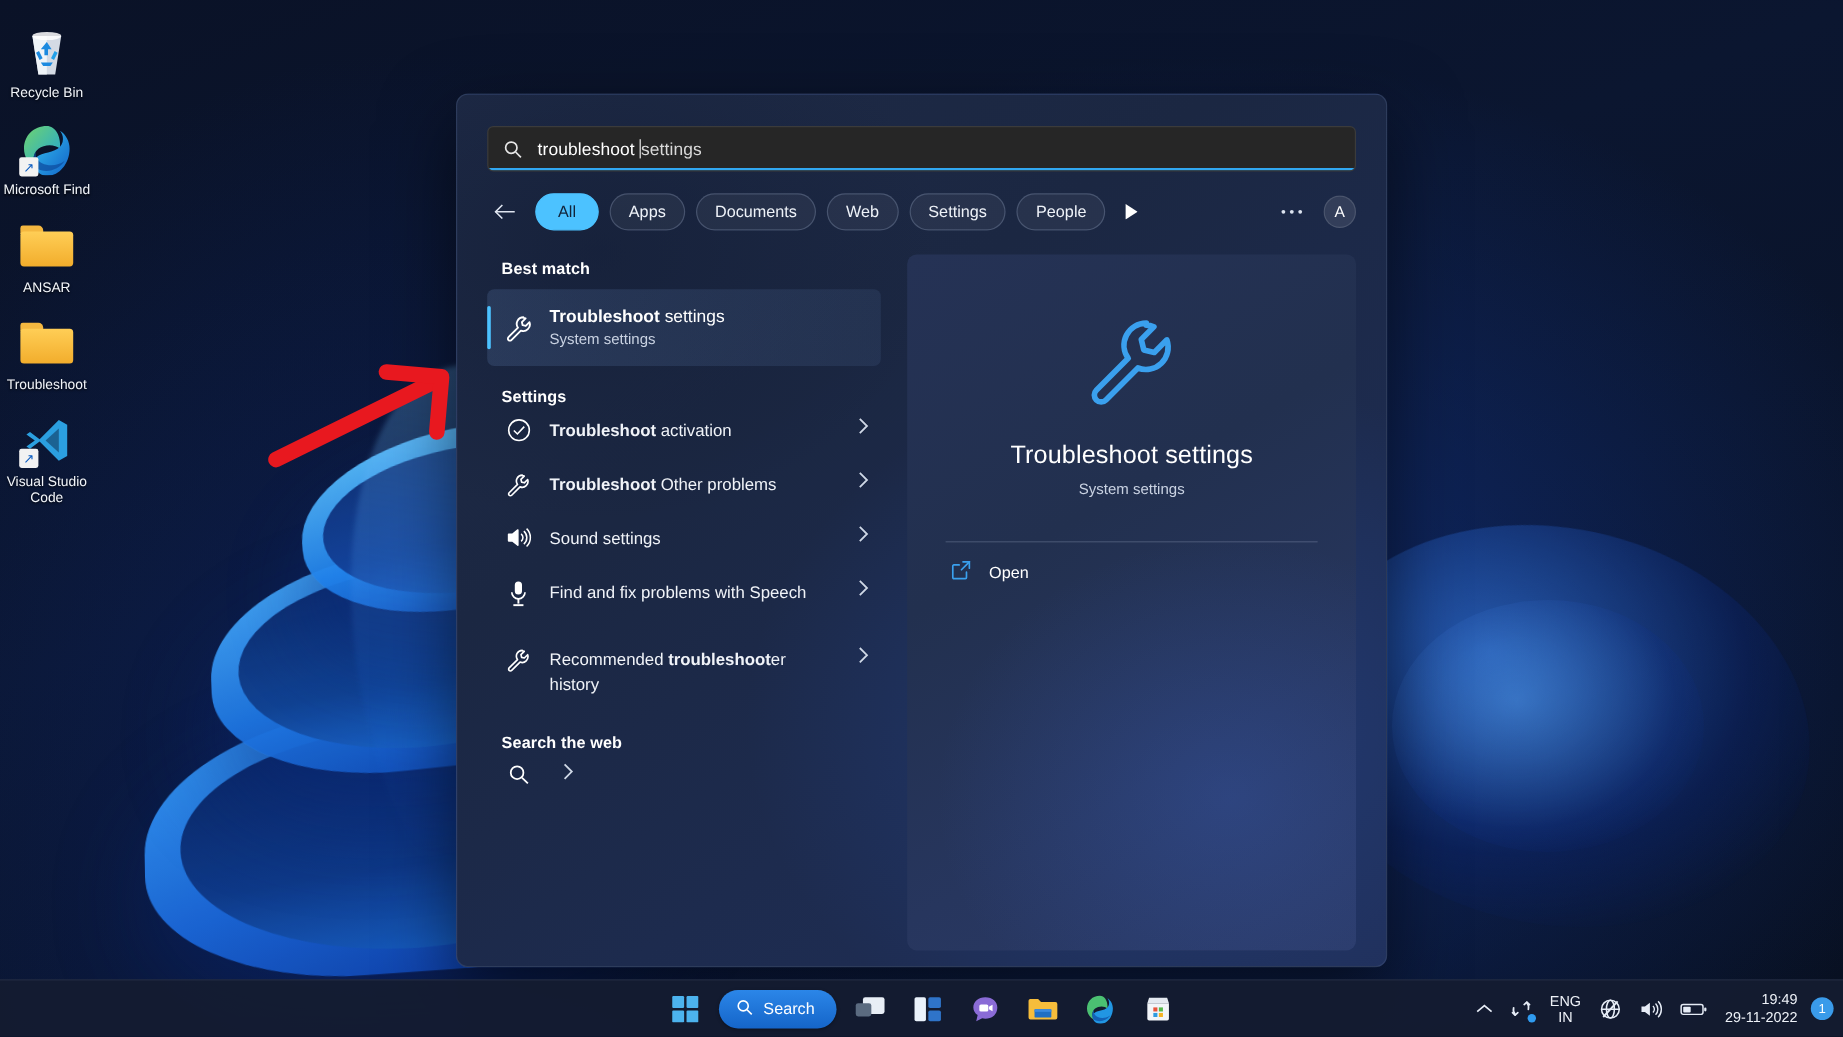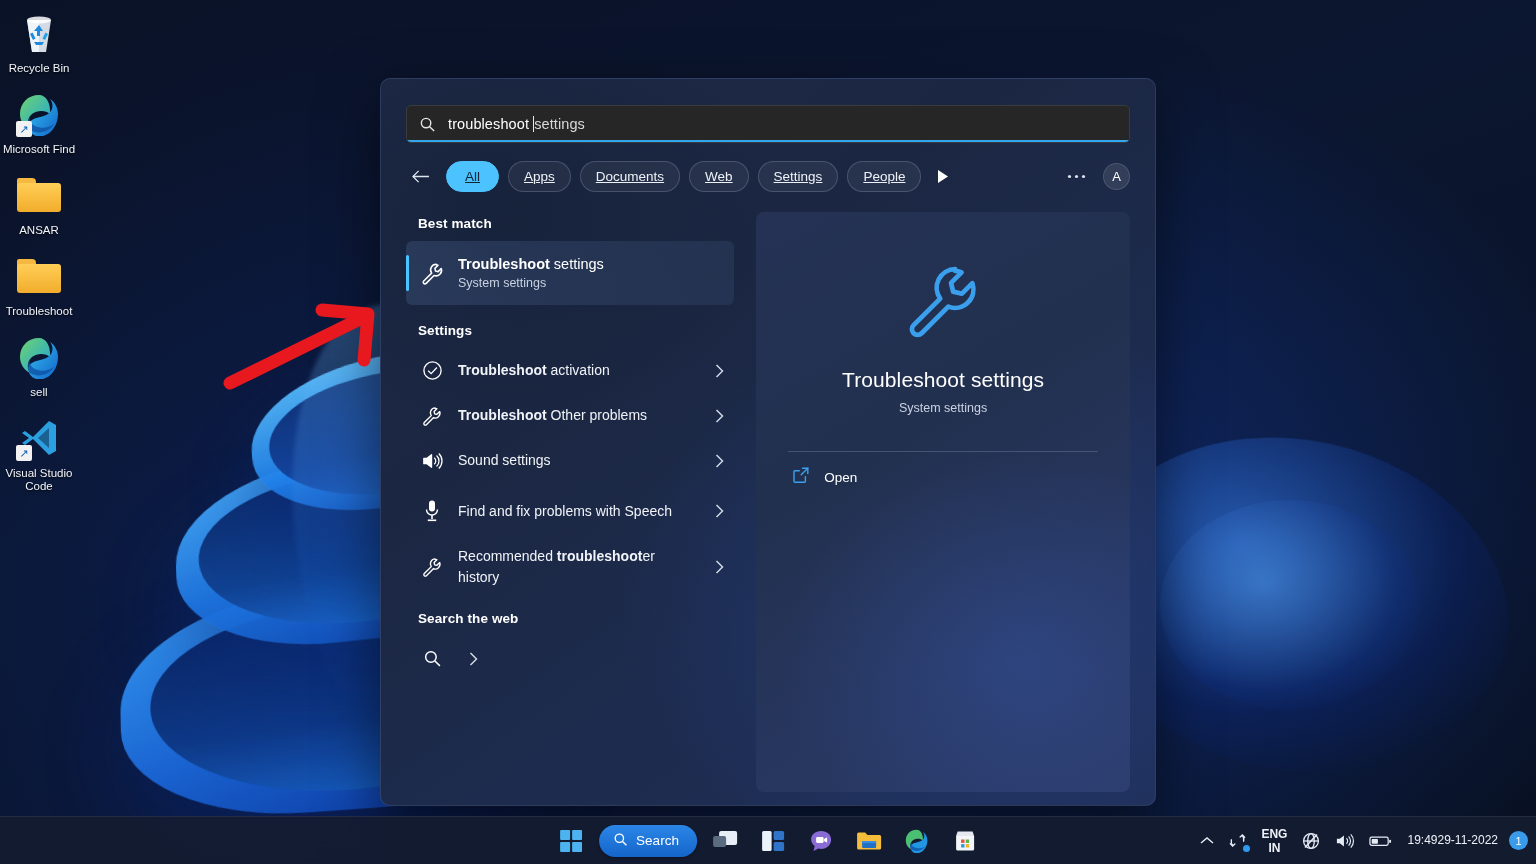--- a/index.html
+++ b/index.html
@@ -79,21 +79,21 @@
   .swirlhi {
     position: absolute; left: 300px; top: 300px; width: 260px; height: 520px;
     background: linear-gradient(200deg, rgba(120,200,255,0.32), rgba(30,110,230,0.10) 55%, transparent 80%);
     border-radius: 50% 40% 45% 55%;
     transform: rotate(-10deg);
     filter: blur(2px);
   }
 
   
   .desk-icons {
-    position: absolute; left: 0; top: 4px; width: 78px;
+    position: absolute; left: 0; top: 14px; width: 78px;
     display: flex; flex-direction: column; align-items: center;
   }
   .desk-icon {
     width: 78px;
     display: flex; flex-direction: column; align-items: center;
     padding: 6px 2px 10px;
     cursor: default;
   }
   .desk-icon .glyph {
     width: 46px; height: 46px;
@@ -175,21 +175,21 @@
     width: 28px; height: 28px; display: flex; align-items: center; justify-content: center;
     color: #dfe5f0; cursor: pointer; margin-right: 3px;
   }
   .chip {
     height: 31px; padding: 0 15px;
     display: flex; align-items: center; justify-content: center;
     border-radius: 16px;
     font-size: 13.5px; color: #eef2f8;
     background: rgba(255,255,255,0.055);
     border: 1px solid rgba(190,210,240,0.22);
-    cursor: pointer; white-space: nowrap; text-decoration: underline;
+    cursor: pointer; white-space: nowrap;
   }
   .chip.active {
     background: #4cc2ff; color: #11243a; border-color: #4cc2ff; font-weight: 400;
     padding: 0 18px;
   }
   .chip-next {
     width: 24px; height: 28px; display: flex; align-items: center; justify-content: center;
     color: #ffffff; cursor: pointer; font-size: 12px;
   }
   .filters-right { margin-left: auto; display: flex; align-items: center; gap: 12px; }
@@ -226,21 +226,21 @@
   .best-row::before {
     content: ""; position: absolute; left: 0; top: 14px;
     width: 3px; height: 36px; background: #4cc2ff; border-radius: 2px;
   }
   .best-row .ico { width: 52px; display: flex; align-items: center; justify-content: center; color: #ffffff; }
   .best-text .t1 { font-size: 14.5px; color: #ffffff; line-height: 19px; }
   .best-text .t1 b { font-weight: bold; }
   .best-text .t2 { font-size: 12.5px; color: #c9d2e2; line-height: 17px; margin-top: 1px; }
 
   .res-row {
-    display: flex; align-items: center;
+    display: flex; align-items: flex-start;
     min-height: 45px; border-radius: 5px;
     cursor: pointer;
   }
   .res-row.tall { min-height: 56px; }
   .res-row .ico {
     width: 52px; flex: 0 0 52px;
     display: flex; align-items: center; justify-content: center;
     color: #ffffff;
   }
   .res-row .label {
@@ -303,25 +303,25 @@
     color: #ffffff; font-size: 13.5px; cursor: pointer;
     box-shadow: 0 1px 3px rgba(0,0,0,0.35);
   }
   .tray {
     position: absolute; right: 8px; height: 48px;
     display: flex; align-items: center; gap: 0px;
   }
   .tray-item {
     height: 40px; padding: 0 7px; border-radius: 4px;
     display: flex; align-items: center; justify-content: center;
-    cursor: pointer; color: #eaeff8; font-weight: bold;
+    cursor: pointer; color: #eaeff8;
   }
   .lang { display: flex; flex-direction: column; align-items: center; line-height: 14px; font-size: 12px; color: #eef2f8; }
   .clock {
-    display: flex; flex-direction: row; align-items: flex-end;
+    display: flex; flex-direction: column; align-items: flex-end;
     line-height: 15px; font-size: 12px; color: #eef2f8; padding: 0 8px;
     cursor: pointer;
   }
   .notif-badge {
     width: 19px; height: 19px; border-radius: 50%;
     background: #3a9bea; color: #ffffff;
     display: flex; align-items: center; justify-content: center;
     font-size: 11px; margin-left: 3px; cursor: pointer;
   }
   .sync-dot {
@@ -400,30 +400,20 @@
     <div class="desk-icon">
       <div class="glyph">
         <div class="folder-ico">
             <div class="tab"></div>
             <div class="body"></div>
           </div>
       </div>
       <div class="lbl">Troubleshoot</div>
     </div>
 
-    <div class="desk-icon">
-      <div class="glyph">
-        <svg width="44" height="44" viewBox="0 0 44 44">
-          <path d="M22 3 C11 3 3 11 3 22 c0 7 4 13 10 16 -3-5-3-12 2-16 5-4 14-4 18 0 1-11-4-19-11-19z" fill="url(#edgeB)"></path>
-          <path d="M41 22 c0-6-3-12-8-15 4 5 3 12-2 15-6 4-16 3-19 9-2 5 1 11 7 13 11 3 22-8 22-22z" fill="url(#edgeA)"></path>
-          <path d="M13 38 c8 5 19 2 24-6 -5 4-13 5-19 2-4-2-6-6-5-10 -3 4-3 11 0 14z" fill="#0d4ea0" opacity="0.75"></path>
-        </svg>
-      </div>
-      <div class="lbl">sell</div>
-    </div>
 
     <div class="desk-icon">
       <div class="glyph">
         <svg width="42" height="42" viewBox="0 0 42 42">
           <path d="M31 4 L15 20 L7 14 L4 16 L11 21 L4 26 L7 28 L15 22 L31 38 L38 34 V8 Z" fill="#2b9fe0"></path>
           <path d="M31 11 L20 21 L31 31 Z" fill="#0f2f52" opacity="0.55"></path>
         </svg>
         <div class="shortcut-badge">↗</div>
       </div>
       <div class="lbl">Visual Studio Code</div>

